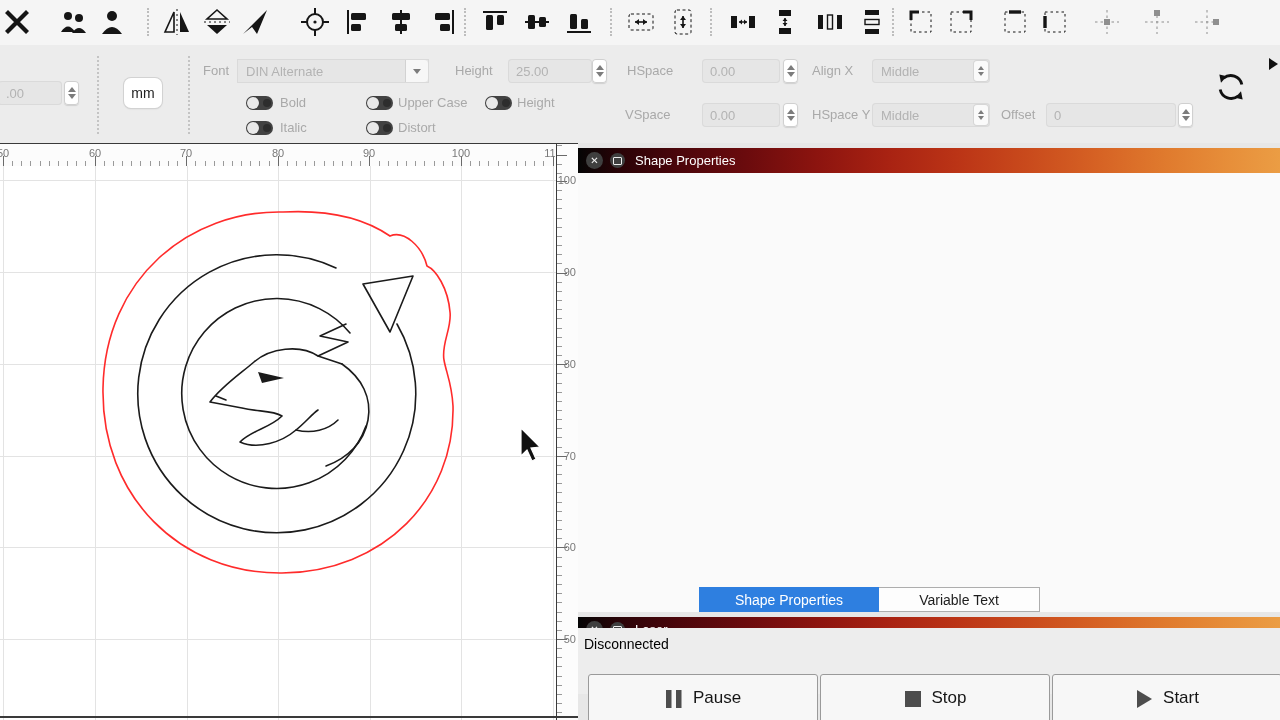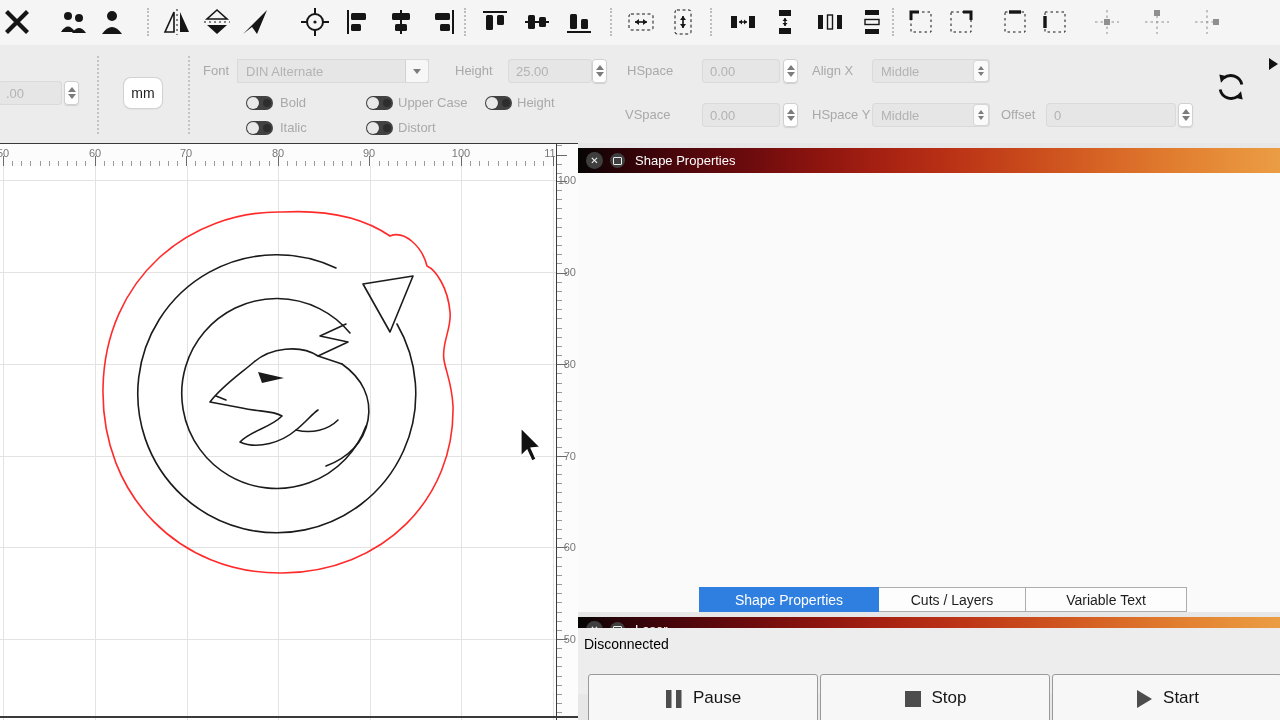--- a/index.html
+++ b/index.html
@@ -441,21 +441,20 @@
       <span class="tb-close">✕</span>
       <span class="tb-float">
           <i></i>
         </span>
       <span class="tb-title">Shape Properties</span>
     </div>
     <div class="sp-body"></div>
 
     <div class="tabrow">
       <span class="tab active" style="width:180px">Shape Properties</span>
-      <span class="tab" style="width:148px">Cuts / Layers</span>
       <span class="tab" style="width:162px">Variable Text</span>
     </div>
 
     <div class="titlebar" style="top:474px">
       <span class="tb-close">✕</span>
       <span class="tb-float">
           <i></i>
         </span>
       <span class="tb-title">Laser</span>
     </div>

